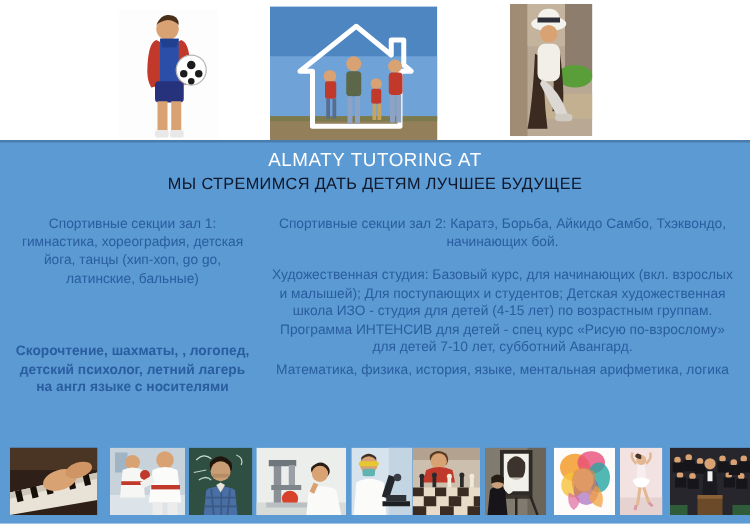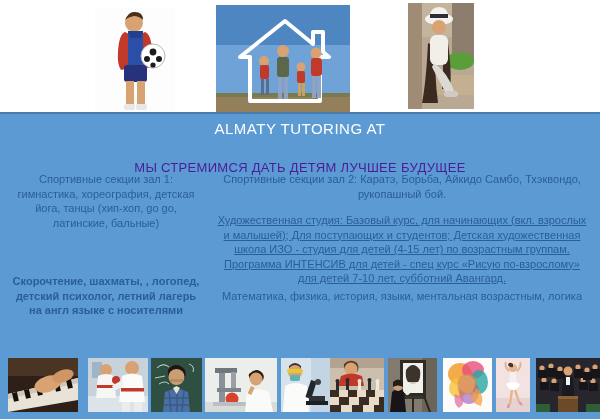--- a/index.html
+++ b/index.html
@@ -4,27 +4,27 @@
 <style>
   html,body{margin:0;padding:0;background:#ffffff;}
   .canvas{position:relative;width:600px;height:419px;background:#ffffff;overflow:hidden;
           font-family:"Liberation Sans",sans-serif;}
   .photo{position:absolute;overflow:hidden;}
   .photo svg{display:block;width:100%;height:100%;}
   
   .banner{position:absolute;left:0;top:112px;width:600px;height:316px;background:#5b9ad3;
           border-top:2px solid #4a7cae;border-bottom:2px solid #0369a1;box-sizing:border-box;}
   .banner-title{margin-top:6px;text-align:center;color:#ffffff;font-size:15px;letter-spacing:.5px;}
-  .banner-subtitle{margin-top:23px;text-align:center;color:#4c1d95;font-size:13px;letter-spacing:.3px;}
+  .banner-subtitle{margin-top:2px;text-align:center;color:#0f172a;font-size:13px;letter-spacing:.3px;}
   .columns{position:absolute;left:0;top:58px;width:600px;display:flex;color:#2a5d9f;font-size:11px;line-height:1.32;}
   .col-left{width:208px;padding:0 4px 0 8px;box-sizing:border-box;text-align:center;}
   .col-right{flex:1;padding:0 10px 0 6px;box-sizing:border-box;text-align:center;}
   .col p{margin:0;}
   .gap-lg{margin-top:44px !important;font-weight:bold;}
-  .gap-md{margin-top:12px !important;text-decoration:underline;}
+  .gap-md{margin-top:12px !important;}
   .gap-sm{margin-top:3px !important;}
 </style>
 </head>
 <body>
 
 <div class="canvas">
 
   <div class="photo" style="left:95px;top:8px;width:80px;height:104px;" title="Мальчик в красной куртке с футбольным мячом">
     <svg viewBox="0 0 80 104" preserveAspectRatio="none">
       <rect width="80" height="104" fill="#fdfdfd"></rect>
@@ -98,23 +98,23 @@
   <div class="banner">
     <div class="banner-title">ALMATY TUTORING AT</div>
     <div class="banner-subtitle">МЫ СТРЕМИМСЯ ДАТЬ ДЕТЯМ ЛУЧШЕЕ БУДУЩЕЕ</div>
 
     <div class="columns">
       <div class="col col-left">
         <p>Спортивные секции зал 1: гимнастика, хореография, детская йога, танцы (хип-хоп, go go, латинские, бальные)</p>
         <p class="gap-lg">Скорочтение, шахматы, , логопед, детский психолог, летний лагерь на англ языке с носителями</p>
       </div>
       <div class="col col-right">
-        <p>Спортивные секции зал 2: Каратэ, Борьба, Айкидо Самбо, Тхэквондо, рукопашный бой.</p>
+        <p>Спортивные секции зал 2: Каратэ, Борьба, Айкидо Самбо, Тхэквондо, начинающих бой.</p>
         <p class="gap-md">Художественная студия: Базовый курс, для начинающих (вкл. взрослых и малышей); Для поступающих и студентов; Детская художественная школа  ИЗО - студия для детей (4-15 лет) по возрастным группам. Программа ИНТЕНСИВ для детей - спец курс  «Рисую по-взрослому» для детей 7-10 лет, субботний Авангард.</p>
-        <p class="gap-sm">Математика, физика, история, языки, ментальная возрастным, логика</p>
+        <p class="gap-sm">Математика, физика, история, языке, ментальная арифметика, логика</p>
       </div>
     </div>
   </div>
 
   <div class="photo" style="left:8px;top:358px;width:70px;height:54px;" title="Руки на клавишах фортепиано">
     <svg viewBox="0 0 70 54" preserveAspectRatio="none">
       <rect width="70" height="54" fill="#2e2018"></rect>
       <rect width="70" height="18" fill="#4a3424"></rect>
       <polygon points="0,54 0,36 70,20 70,42" fill="#e9e3d7"></polygon>
       <polygon points="0,36 70,20 70,25 0,41" fill="#cfc8ba"></polygon>

